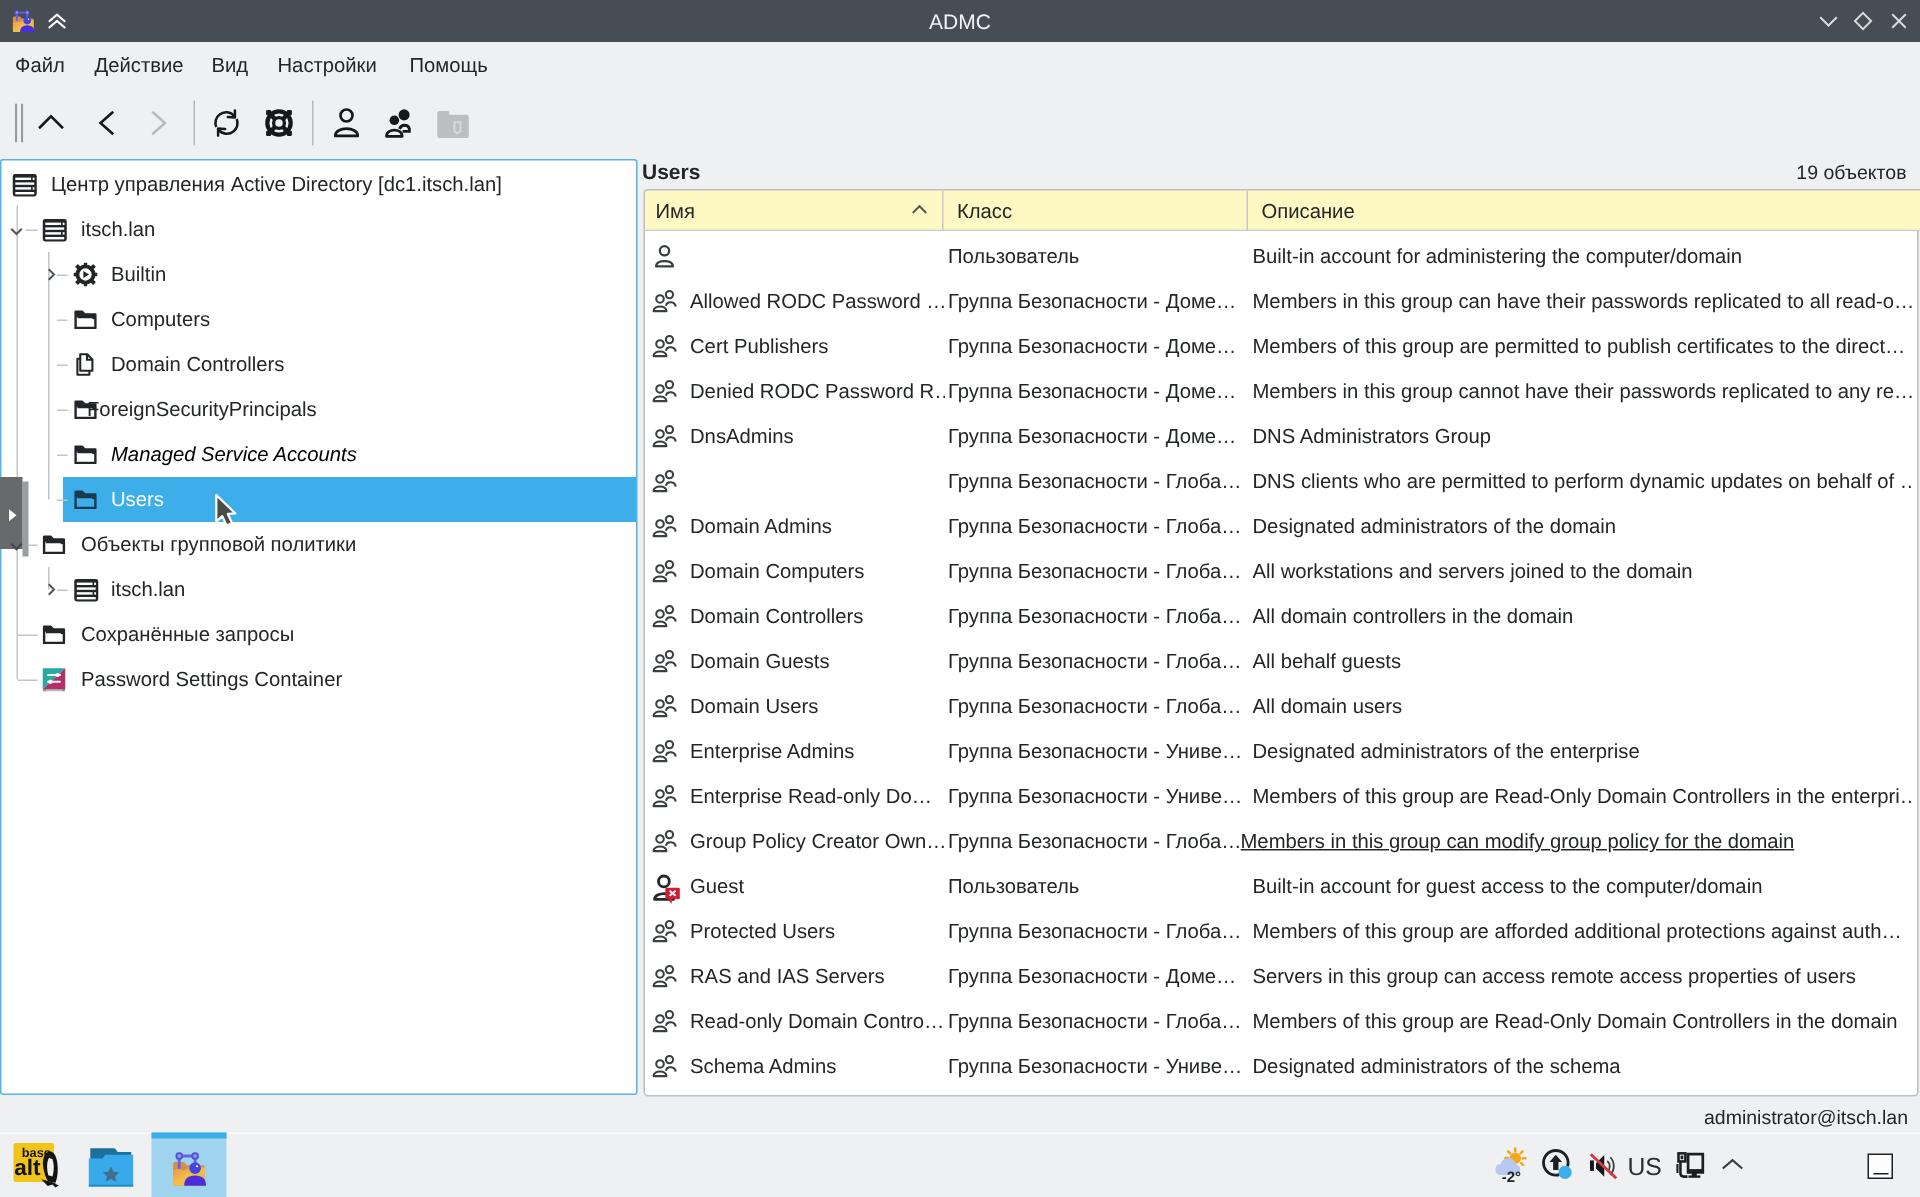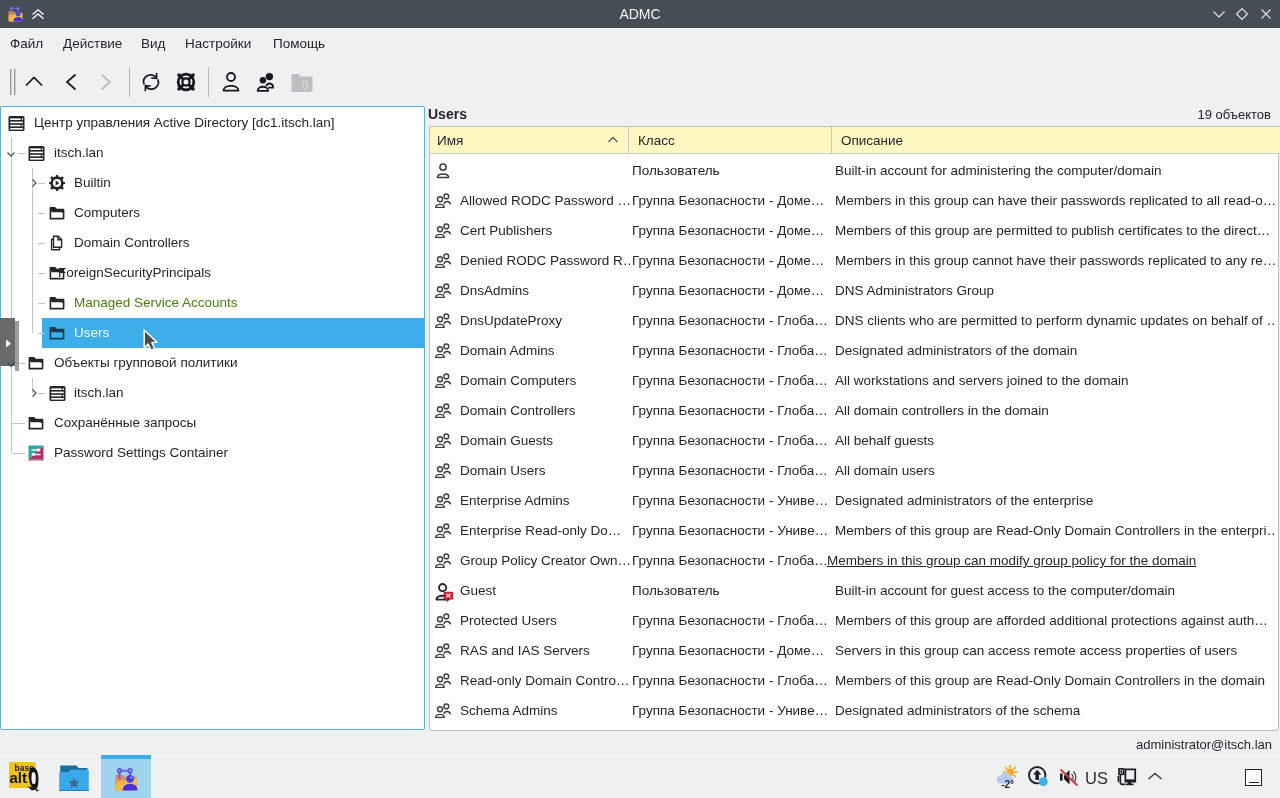--- a/index.html
+++ b/index.html
@@ -202,21 +202,21 @@
 <svg class="abs" style="left:49px;top:235px;" width="16" height="16" viewBox="0 0 16 16">
     <path d="M4.5 1.2 H9.2 L12.6 4.6 V12.2 H4.5 Z" fill="#fff" stroke="#232629" stroke-width="1.4" stroke-linejoin="round"></path>
     <path d="M9 1.4 V4.8 H12.4" fill="none" stroke="#232629" stroke-width="1.4"></path>
     <path d="M4.5 4.2 H2.6 V14.8 H10.6 V12.2" fill="none" stroke="#232629" stroke-width="1.4" stroke-linejoin="round"></path>
   </svg>
 <div class="trow" style="top:258px;left:58px;color:#232629;">ForeignSecurityPrincipals</div>
 <svg class="abs" style="left:49px;top:265px;" width="16" height="16" viewBox="0 0 16 16">
     <path d="M1.4 13.6 V2.8 H5.8 L7.4 4.6 H14.6 L13 6.4 H3.4 M1.4 13.6 H14.6 V5.4 L13.2 6.9" fill="none" stroke="#232629" stroke-width="1.6" stroke-linejoin="round" stroke-linecap="square"></path>
     <path d="M1.4 2.8 H5.8 L7.4 4.6 H14.2 L13 6.2 H1.4 Z" fill="#232629"></path>
   </svg>
-<div class="trow" style="top:288px;left:74px;color:#4d7c0f;">Managed Service Accounts</div>
+<div class="trow" style="top:288px;left:74px;color:#000000;font-style:italic;">Managed Service Accounts</div>
 <svg class="abs" style="left:49px;top:295px;" width="16" height="16" viewBox="0 0 16 16">
     <path d="M1.4 13.6 V2.8 H5.8 L7.4 4.6 H14.6 L13 6.4 H3.4 M1.4 13.6 H14.6 V5.4 L13.2 6.9" fill="none" stroke="#232629" stroke-width="1.6" stroke-linejoin="round" stroke-linecap="square"></path>
     <path d="M1.4 2.8 H5.8 L7.4 4.6 H14.2 L13 6.2 H1.4 Z" fill="#232629"></path>
   </svg>
 <div class="trow" style="top:318px;left:74px;color:#fcfcfc;">Users</div>
 <svg class="abs" style="left:49px;top:325px;" width="16" height="16" viewBox="0 0 16 16">
     <path d="M1.4 13.6 V2.8 H5.8 L7.4 4.6 H14.6 L13 6.4 H3.4 M1.4 13.6 H14.6 V5.4 L13.2 6.9" fill="none" stroke="#1a3a4d" stroke-width="1.6" stroke-linejoin="round" stroke-linecap="square"></path>
     <path d="M1.4 2.8 H5.8 L7.4 4.6 H14.2 L13 6.2 H1.4 Z" fill="#1a3a4d"></path>
   </svg>
 <div class="trow" style="top:348px;left:54px;color:#232629;">Объекты групповой политики</div>
@@ -324,21 +324,20 @@
     <div class="cell" style="left:202px;width:196px;">Группа Безопасности - Доме…</div>
     <div class="cell" style="left:405px;width:440px;">DNS Administrators Group</div>
   </div>
 <svg class="abs" style="left:434px;top:282px;" width="18" height="18" viewBox="0 0 18 18">
     <circle cx="12.3" cy="4.4" r="2.4" fill="none" stroke="#3a3f42" stroke-width="1.4"></circle>
     <path d="M10.0 11.8 C10.6 8.6 16.1 8.8 16.4 12.4" fill="none" stroke="#3a3f42" stroke-width="1.4"></path>
     <circle cx="6.0" cy="7.3" r="2.5" fill="none" stroke="#3a3f42" stroke-width="1.4"></circle>
     <path d="M1.7 15.4 C1.9 11.3 10.1 11.3 10.3 15.4 Z" fill="none" stroke="#3a3f42" stroke-width="1.4" stroke-linejoin="round"></path>
   </svg>
 <div class="row" style="left:430px;top:306px;width:848px;">
-    <div class="cell" style="left:30px;width:170px;">DnsUpdateProxy</div>
     <div class="cell" style="left:202px;width:196px;">Группа Безопасности - Глоба…</div>
     <div class="cell" style="left:405px;width:440px;">DNS clients who are permitted to perform dynamic updates on behalf of …</div>
   </div>
 <svg class="abs" style="left:434px;top:312px;" width="18" height="18" viewBox="0 0 18 18">
     <circle cx="12.3" cy="4.4" r="2.4" fill="none" stroke="#3a3f42" stroke-width="1.4"></circle>
     <path d="M10.0 11.8 C10.6 8.6 16.1 8.8 16.4 12.4" fill="none" stroke="#3a3f42" stroke-width="1.4"></path>
     <circle cx="6.0" cy="7.3" r="2.5" fill="none" stroke="#3a3f42" stroke-width="1.4"></circle>
     <path d="M1.7 15.4 C1.9 11.3 10.1 11.3 10.3 15.4 Z" fill="none" stroke="#3a3f42" stroke-width="1.4" stroke-linejoin="round"></path>
   </svg>
 <div class="row" style="left:430px;top:336px;width:848px;">

